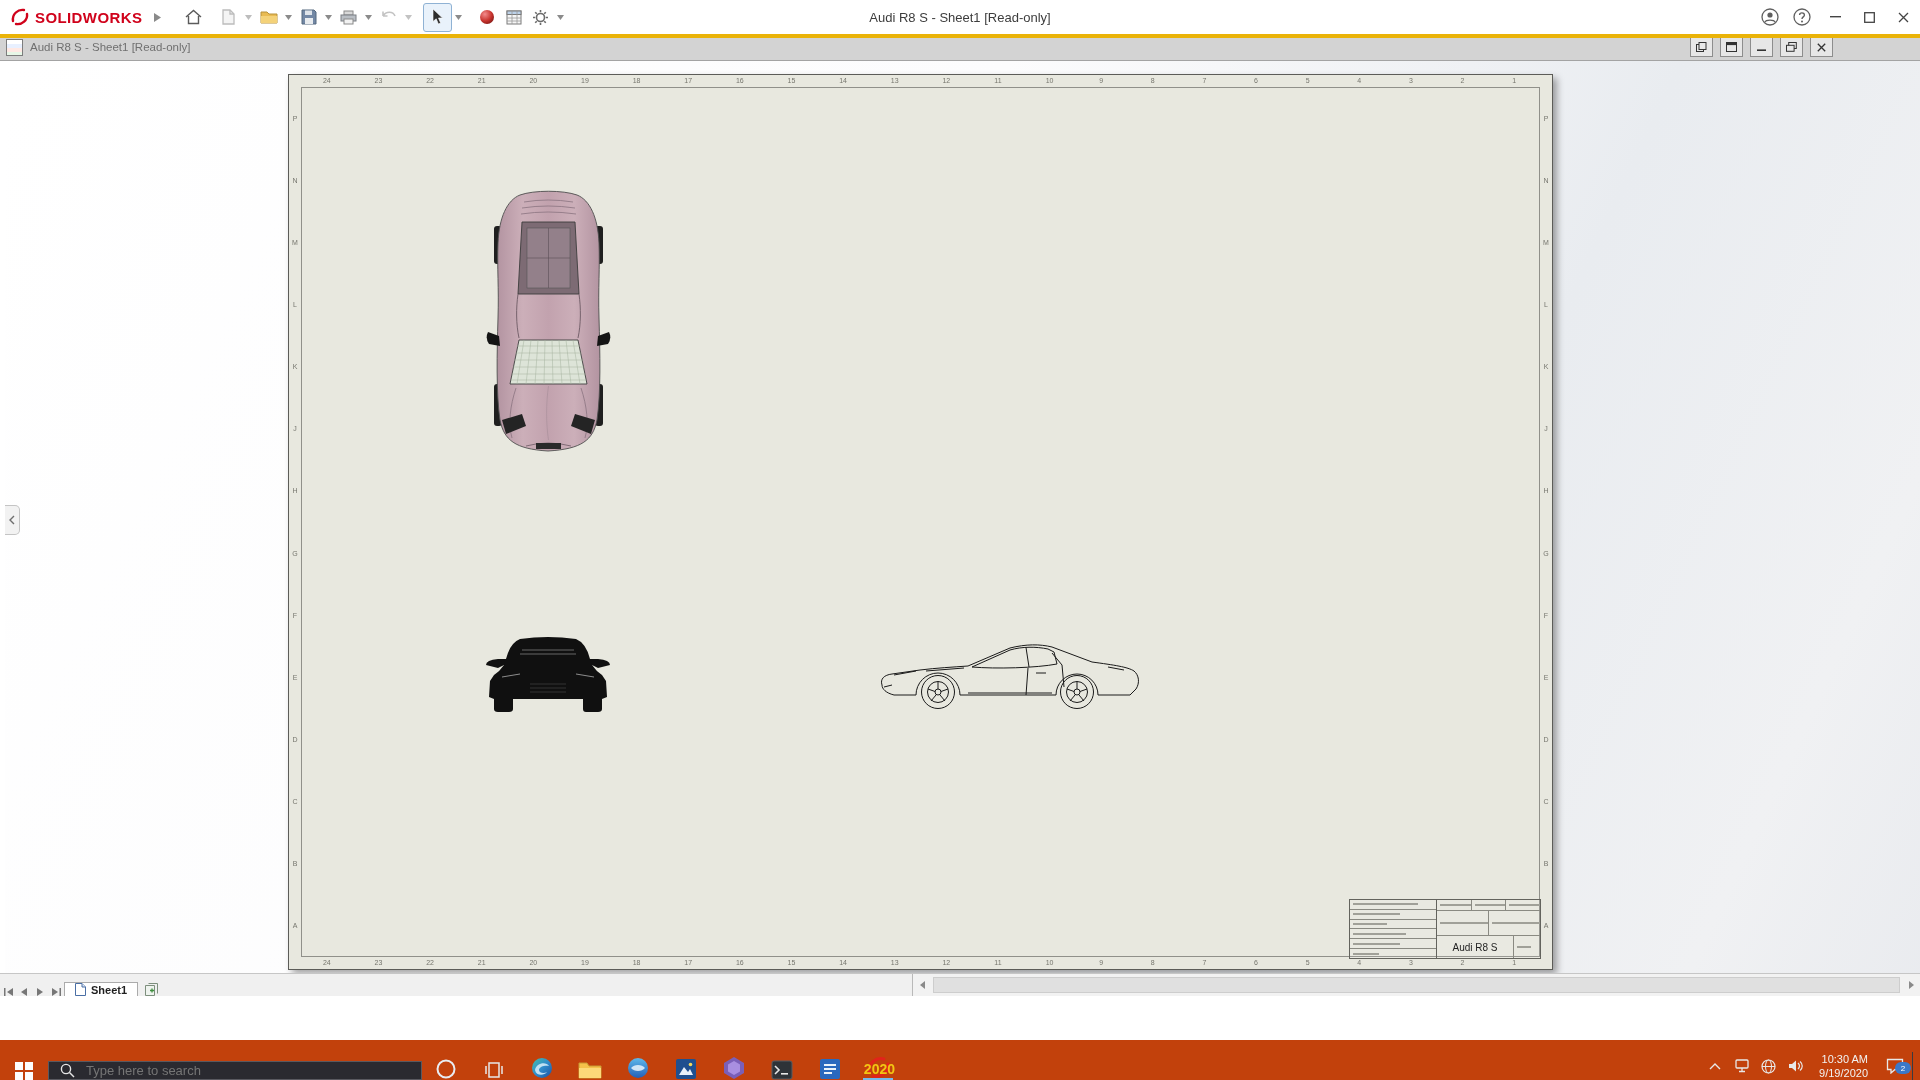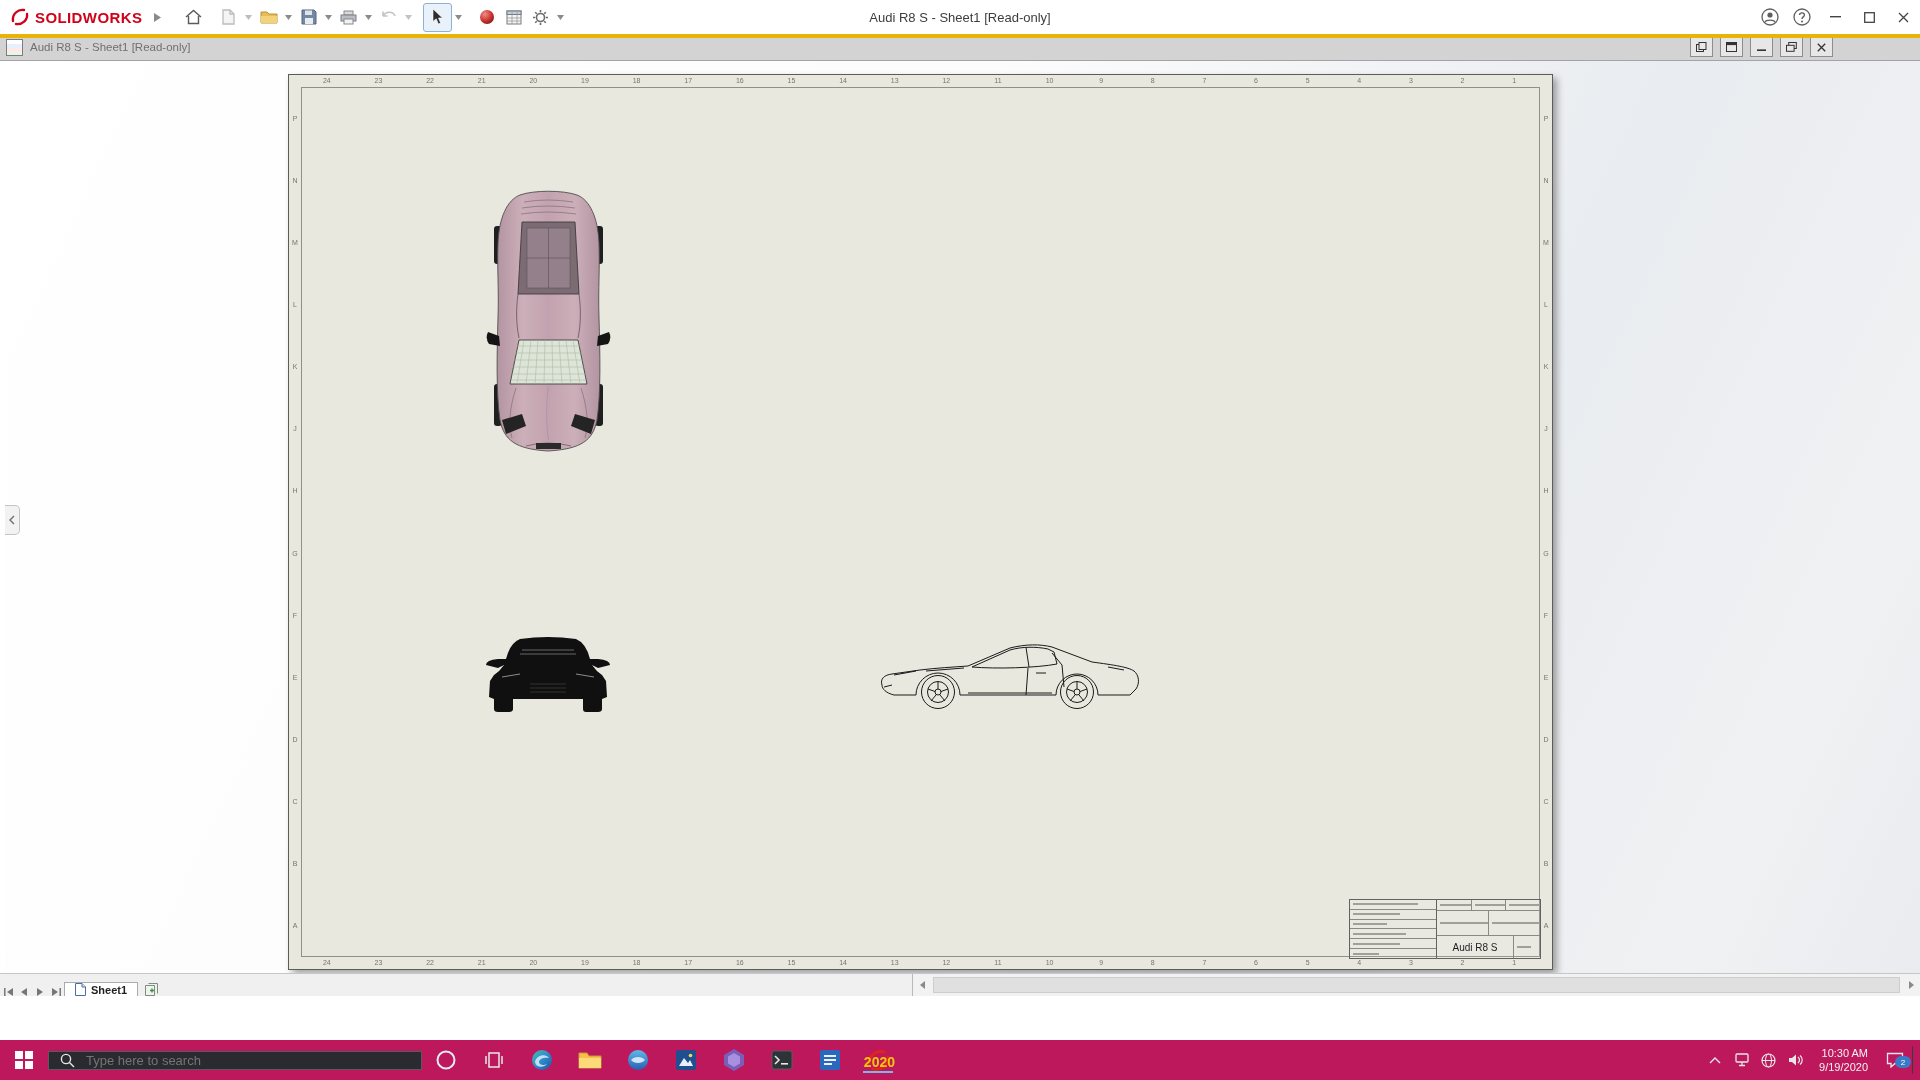--- a/index.html
+++ b/index.html
@@ -82,21 +82,21 @@
             margin-top:1px;padding:0 10px;font-weight:bold;color:#1f1f1f}
   .addtab{width:28px;display:flex;align-items:center;justify-content:center}
   .hscroll{position:absolute;left:912px;right:0;top:0;bottom:0;background:#f2f2f2;border-left:1px solid #b9b9b9;display:flex}
   .scrollarrow{width:18px;display:flex;align-items:center;justify-content:center}
   .scrolltrack{flex:1;position:relative}
   .scrollthumb{position:absolute;left:2px;right:2px;top:3px;bottom:3px;background:#e0e0e0;border:1px solid #cdcdcd}
 
   .statusfiller{position:absolute;top:995px;left:0;right:0;height:45px;background:#ffffff}
 
   
-  .taskbar{position:absolute;top:1040px;left:0;right:0;height:40px;background:#be185d;display:flex;align-items:center;z-index:10}
+  .taskbar{position:absolute;top:1040px;left:0;right:0;height:40px;background:#c2410c;display:flex;align-items:flex-end;z-index:10}
   .startbtn{width:48px;display:flex;align-items:center;justify-content:center}
   .winlogo{display:grid;grid-template-columns:8px 8px;grid-template-rows:8px 8px;gap:2px}
   .winlogo i{background:#fdfdfd}
   .searchbox{width:350px;background:#2a2a30;border:1px solid #595960;display:flex;align-items:center;gap:9px;padding:0 11px}
   .searchbox input{flex:1;background:transparent;border:none;outline:none;color:#c9c9c9;font-size:13px;font-family:inherit}
   .tbicon{width:48px;display:flex;align-items:center;justify-content:center;position:relative}
   .tbicon.active::after{content:"";position:absolute;left:9px;right:9px;bottom:0;height:2px;background:#76b9ed}
   .swyear{position:absolute;bottom:3px;right:7px;font-size:14px;font-weight:bold;color:#f2c513}
   .tray{margin-left:auto;display:flex;align-items:stretch}
   .trayicon{width:27px;display:flex;align-items:center;justify-content:center;position:relative}

